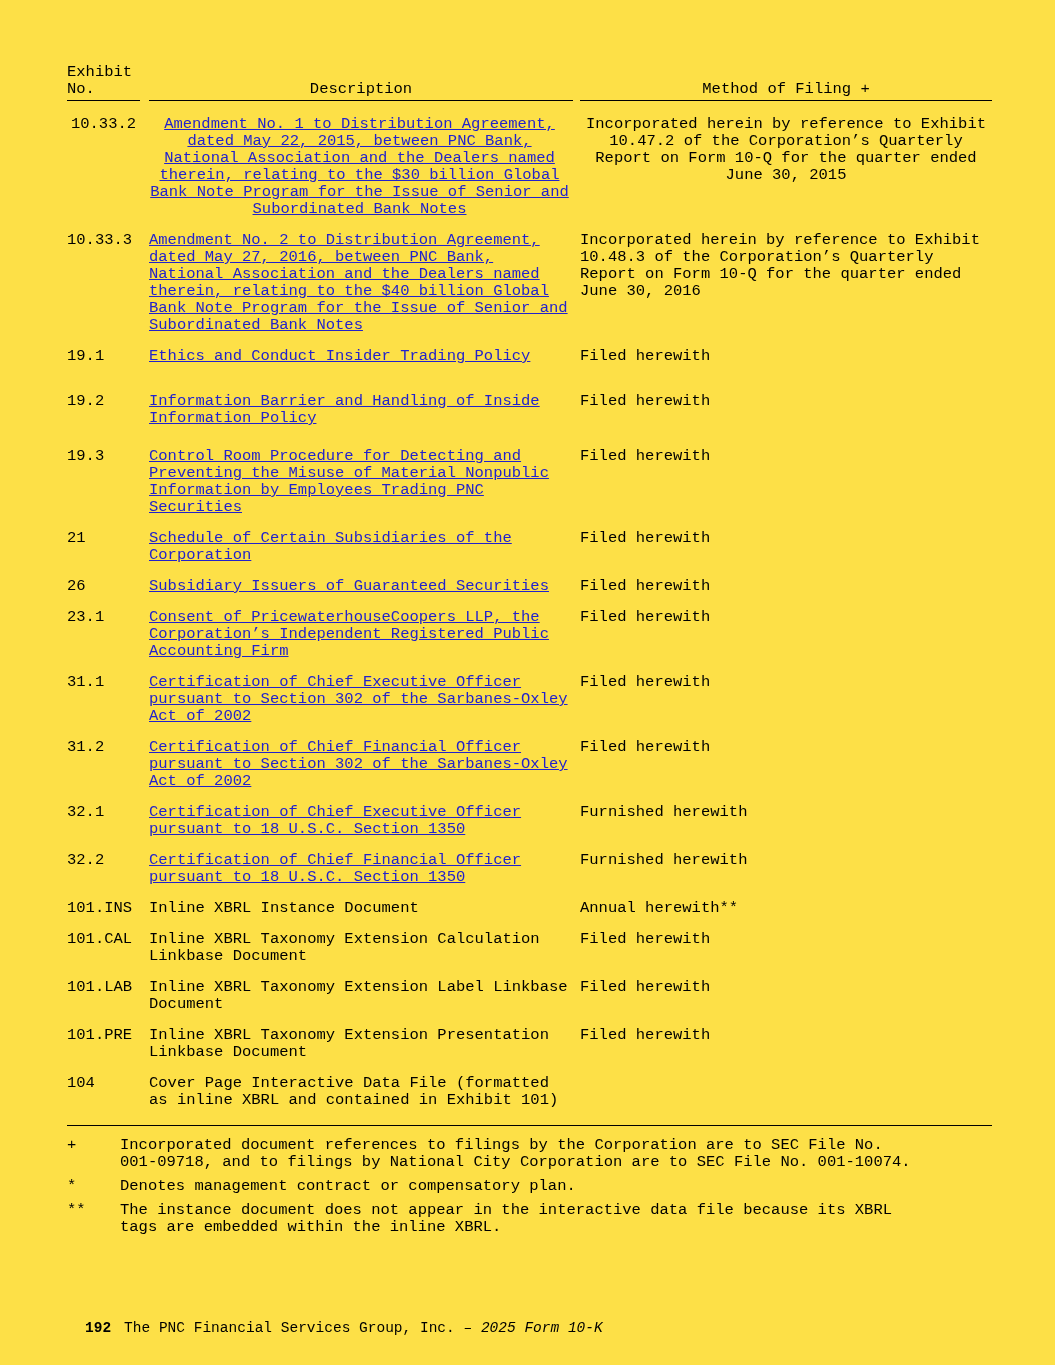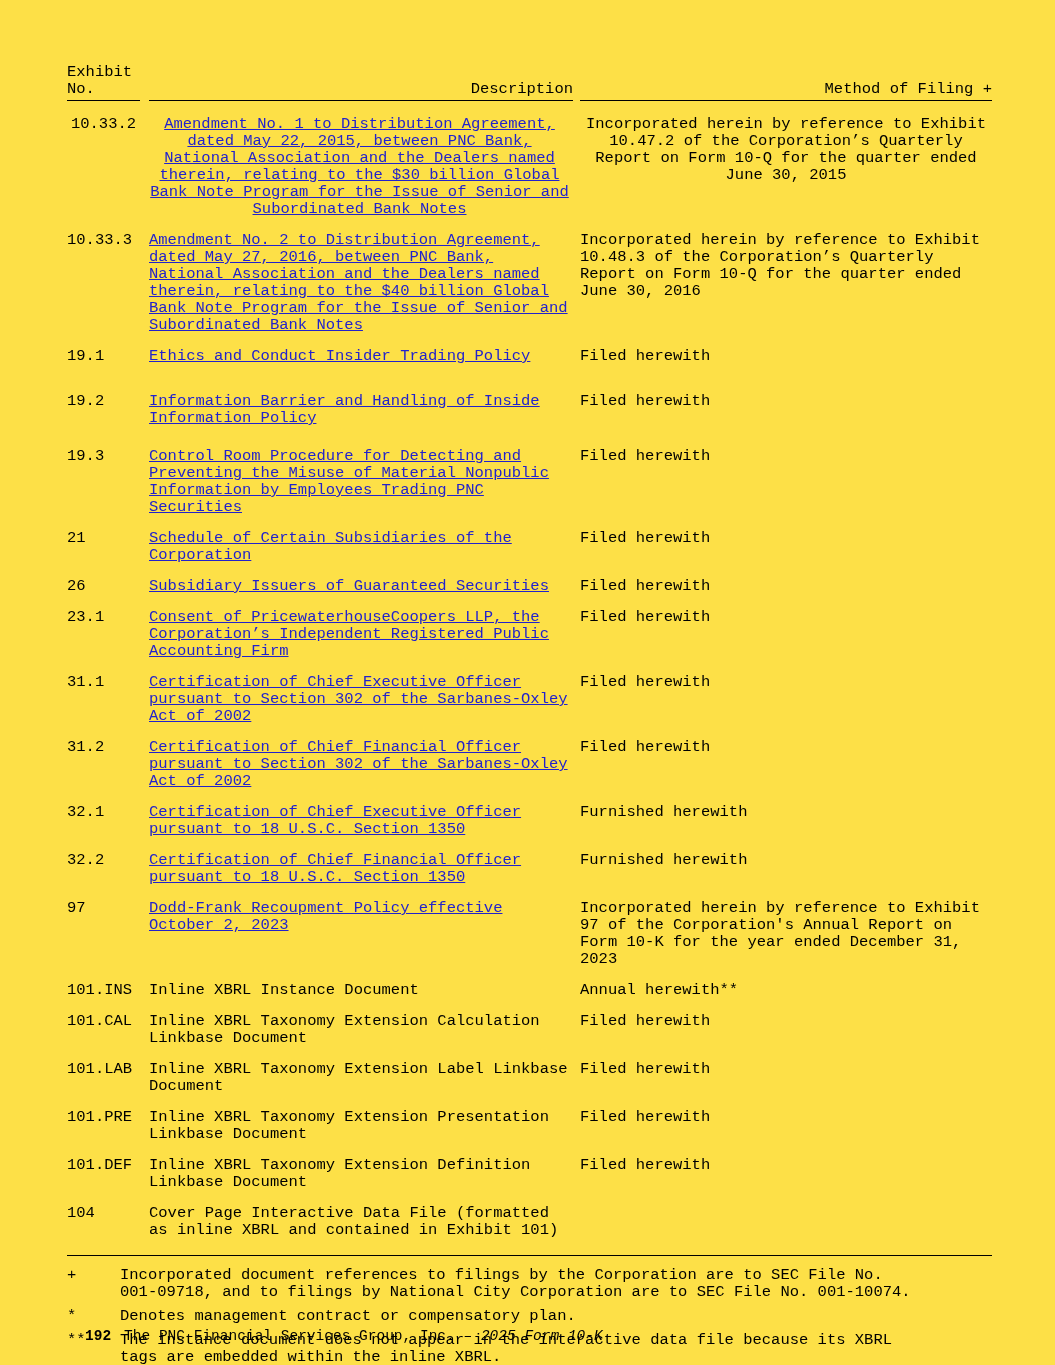--- a/index.html
+++ b/index.html
@@ -27,21 +27,21 @@
   col.c-sp2 { width: 7px; }
   col.c-method { width: 412px; }
   th {
     font-weight: normal;
     vertical-align: bottom;
     border-bottom: 1px solid #000;
     padding-bottom: 2px;
   }
   th.col-sp { border-bottom: none; }
   th.col-no { text-align: left; }
-  th.col-desc, th.col-method { text-align: right; }
+  th.col-desc, th.col-method { text-align: center; }
   td { vertical-align: top; padding-bottom: 14px; }
   tr.first-item td { padding-top: 15px; text-align: center; }
   tr.gap-lg td { padding-bottom: 28px; }
   tr.gap-md td { padding-bottom: 21px; }
   td.cell-desc { padding-right: 3px; }
   a.desc { color: #000000; text-decoration: none; cursor: default; }
   a.desc.doc-link {
     color: var(--link-color, #2222cc);
     text-decoration: underline;
     cursor: pointer;
@@ -50,21 +50,21 @@
     width: 925px;
     margin: 2px 0 11px 67px;
     border-top: 1px solid #000;
   }
   .footnote { display: flex; margin: 0 0 7px 67px; }
   .fn-symbol { flex: 0 0 53px; }
   .fn-text { flex: 0 1 auto; max-width: 805px; }
   .footer {
     position: absolute;
     left: 85px;
-    bottom: 20px;
+    bottom: 28px;
     font-size: 14.5px;
   }
   .page-num { font-weight: bold; margin-right: 13px; }
   .footer-italic { font-style: italic; }
 </style>
 </head>
 <body>
 
 <div class="page">
 
@@ -177,27 +177,20 @@
         </tr>
 
         <tr>
           <td class="cell-no">32.2</td>
           <td class="cell-sp"></td>
           <td class="cell-desc"><a class="desc doc-link" href="#">Certification of Chief Financial Officer pursuant to 18 U.S.C. Section 1350</a></td>
           <td class="cell-sp"></td>
           <td class="cell-method">Furnished herewith</td>
         </tr>
 
-        <tr>
-          <td class="cell-no">97</td>
-          <td class="cell-sp"></td>
-          <td class="cell-desc"><a class="desc doc-link" href="#">Dodd-Frank Recoupment Policy effective October 2, 2023</a></td>
-          <td class="cell-sp"></td>
-          <td class="cell-method">Incorporated herein by reference to Exhibit 97 of the Corporation's Annual Report on Form 10-K for the year ended December 31, 2023</td>
-        </tr>
 
         <tr>
           <td class="cell-no">101.INS</td>
           <td class="cell-sp"></td>
           <td class="cell-desc"><a class="desc">Inline XBRL Instance Document</a></td>
           <td class="cell-sp"></td>
           <td class="cell-method">Annual herewith**</td>
         </tr>
 
 
@@ -218,27 +211,20 @@
         </tr>
 
         <tr>
           <td class="cell-no">101.PRE</td>
           <td class="cell-sp"></td>
           <td class="cell-desc"><a class="desc">Inline XBRL Taxonomy Extension Presentation Linkbase Document</a></td>
           <td class="cell-sp"></td>
           <td class="cell-method">Filed herewith</td>
         </tr>
 
-        <tr>
-          <td class="cell-no">101.DEF</td>
-          <td class="cell-sp"></td>
-          <td class="cell-desc"><a class="desc">Inline XBRL Taxonomy Extension Definition Linkbase Document</a></td>
-          <td class="cell-sp"></td>
-          <td class="cell-method">Filed herewith</td>
-        </tr>
 
         <tr>
           <td class="cell-no">104</td>
           <td class="cell-sp"></td>
           <td class="cell-desc"><a class="desc">Cover Page Interactive Data File (formatted as inline XBRL and contained in Exhibit 101)</a></td>
           <td class="cell-sp"></td>
           <td class="cell-method"></td>
         </tr>
       </tbody>
   </table>

